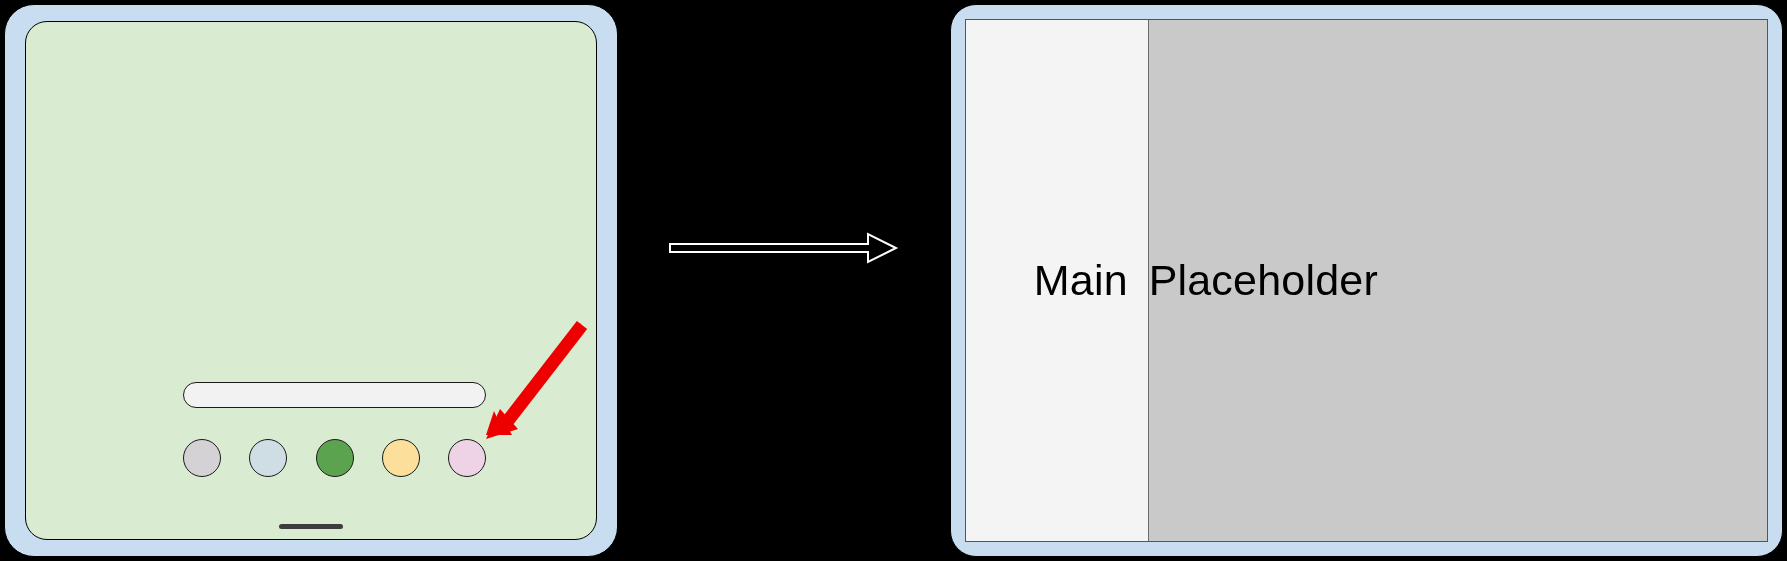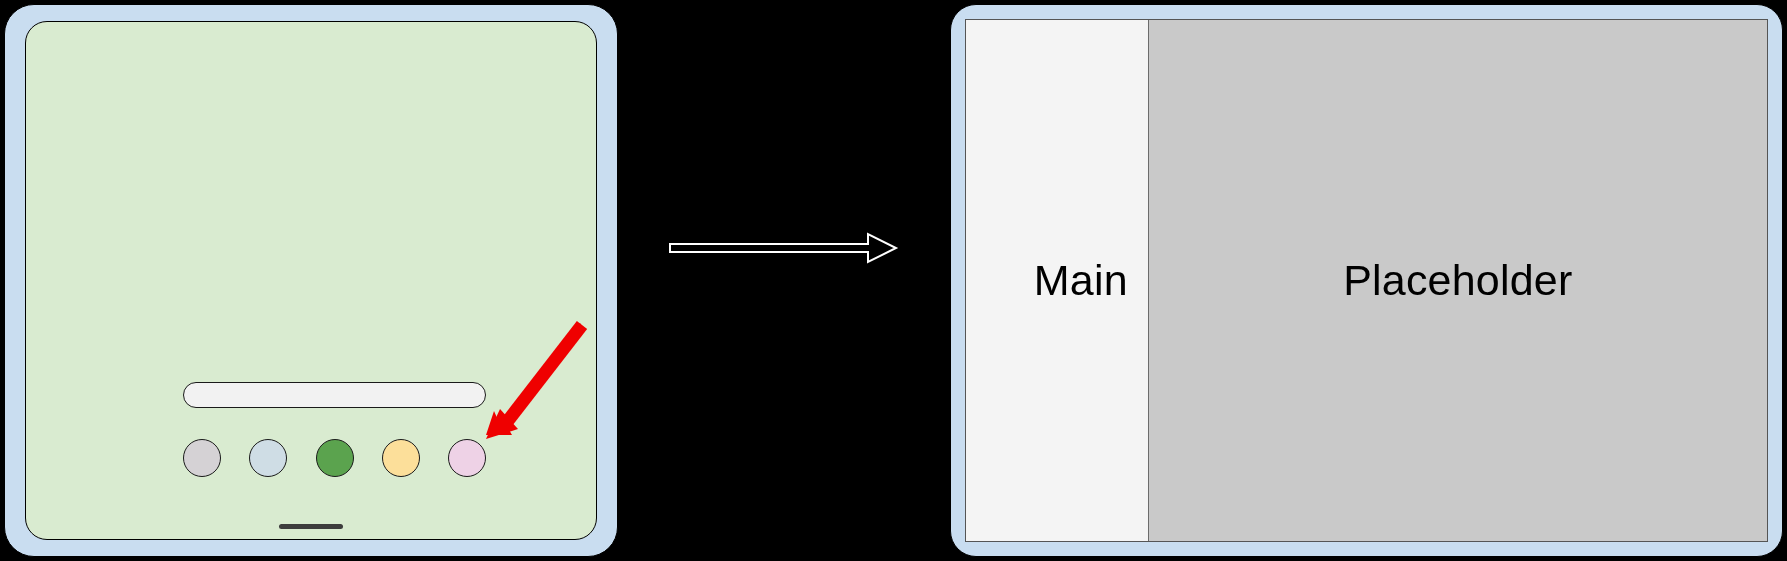--- a/index.html
+++ b/index.html
@@ -37,21 +37,21 @@
 
   
   .mid-arrow{position:absolute;left:668px;top:222px;width:240px;height:52px;}
 
   
   .screen-right{position:absolute;left:14px;top:14px;right:14px;bottom:14px;
        border:1px solid #555;box-sizing:border-box;display:flex;overflow:hidden;}
   .pane-main{width:22.8%;background:#f4f4f4;display:flex;align-items:center;
        justify-content:center;border-right:1px solid #6b6b6b;box-sizing:border-box;padding-left:48px;}
   .pane-placeholder{flex:1;background:#c9c9c9;display:flex;align-items:center;
-       justify-content:center;}
+       justify-content:flex-start;}
   .pane-label{font-size:43px;color:#000;line-height:1;letter-spacing:0.2px;}
 </style>
 </head>
 <body>
 
 <div class="stage">
 
   <div class="device left">
     <div class="screen-left">
 

